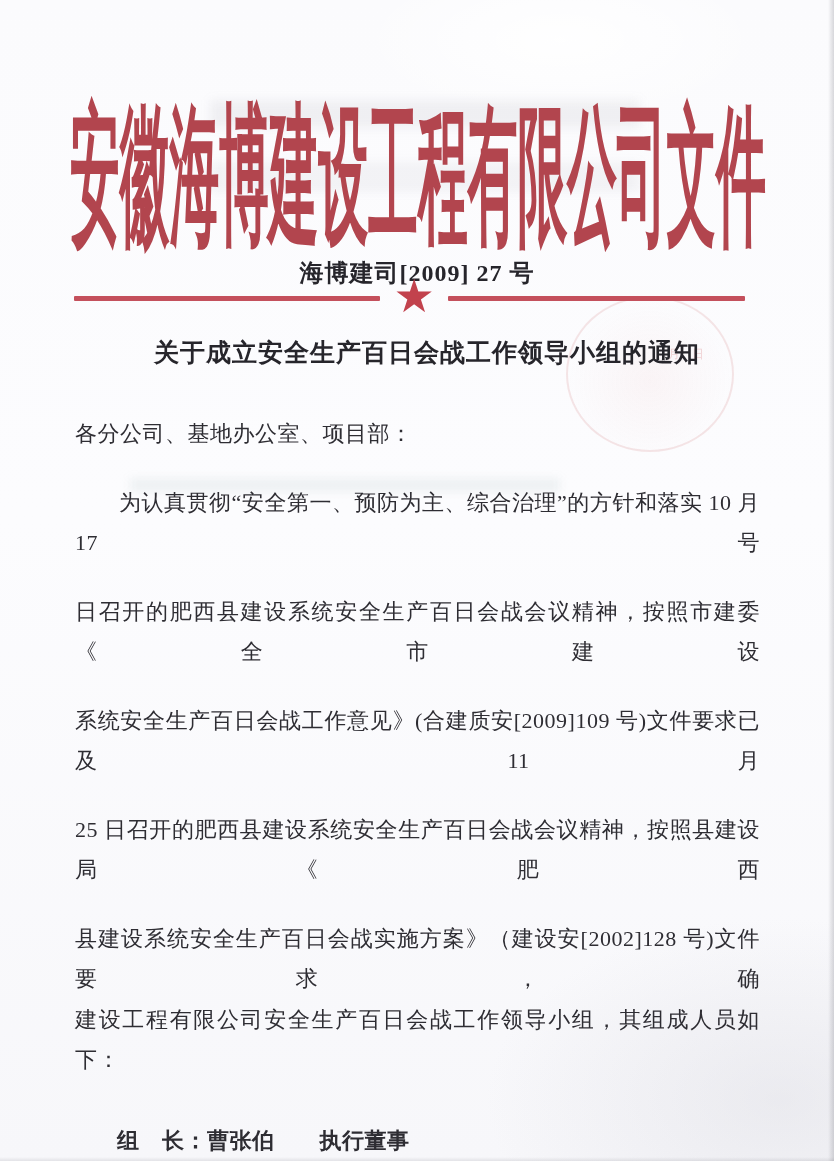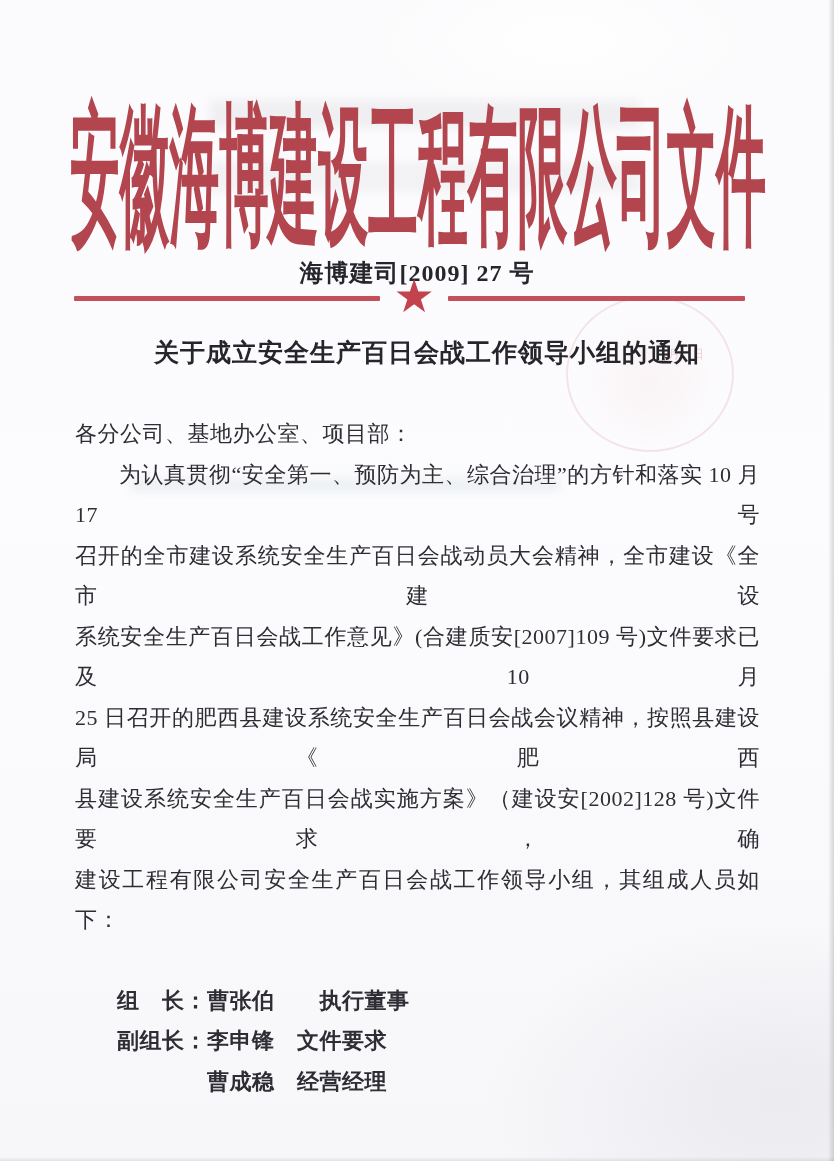--- a/index.html
+++ b/index.html
@@ -94,21 +94,21 @@
     left: 75px;
     top: 414px;
     width: 685px;
     font-size: 22px;
     line-height: 40.5px;
     letter-spacing: 0.5px;
   }
   .pline {
     text-align: justify;
   }
-  .pline.just { text-align-last: justify; }
+  .pline.just { text-align-last: justify; margin-top: 28px; }
   .indent { text-indent: 2em; }
   .leaders { margin-top: 40px; }
   .leaders .lrow {
     padding-left: 42px;
     white-space: pre-wrap;
     font-weight: bold;
   }
 
   
   .ghost-seal {
@@ -166,22 +166,22 @@
   </div>
 
   <div class="doc-title">关于成立安全生产百日会战工作领导小组的通知</div>
 
   <div class="content">
 
     <div class="salutation">各分公司、基地办公室、项目部：</div>
 
     <div class="paragraph">
       <div class="pline just indent">为认真贯彻“安全第一、预防为主、综合治理”的方针和落实 10 月 17 号</div>
-      <div class="pline just">召开的全市建设系统安全生产百日会战动员大会精神，全市建设《全市建设</div>
-      <div class="pline just">系统安全生产百日会战工作意见》(合建质安[2007]109 号)文件要求已及 10 月</div>
+      <div class="pline just">日召开的肥西县建设系统安全生产百日会战会议精神，按照市建委《全市建设</div>
+      <div class="pline just">系统安全生产百日会战工作意见》(合建质安[2009]109 号)文件要求已及 11 月</div>
       <div class="pline just">25 日召开的肥西县建设系统安全生产百日会战会议精神，按照县建设局《肥西</div>
       <div class="pline just">县建设系统安全生产百日会战实施方案》（建设安[2002]128 号)文件要求，确</div>
       <div class="pline">建设工程有限公司安全生产百日会战工作领导小组，其组成人员如下：</div>
     </div>
 
     <div class="leaders">
       <div class="lrow">组　长：曹张伯　　执行董事</div>
       <div class="lrow">副组长：李申锋　文件要求</div>
       <div class="lrow">　　　　曹成稳　经营经理</div>
     </div>

